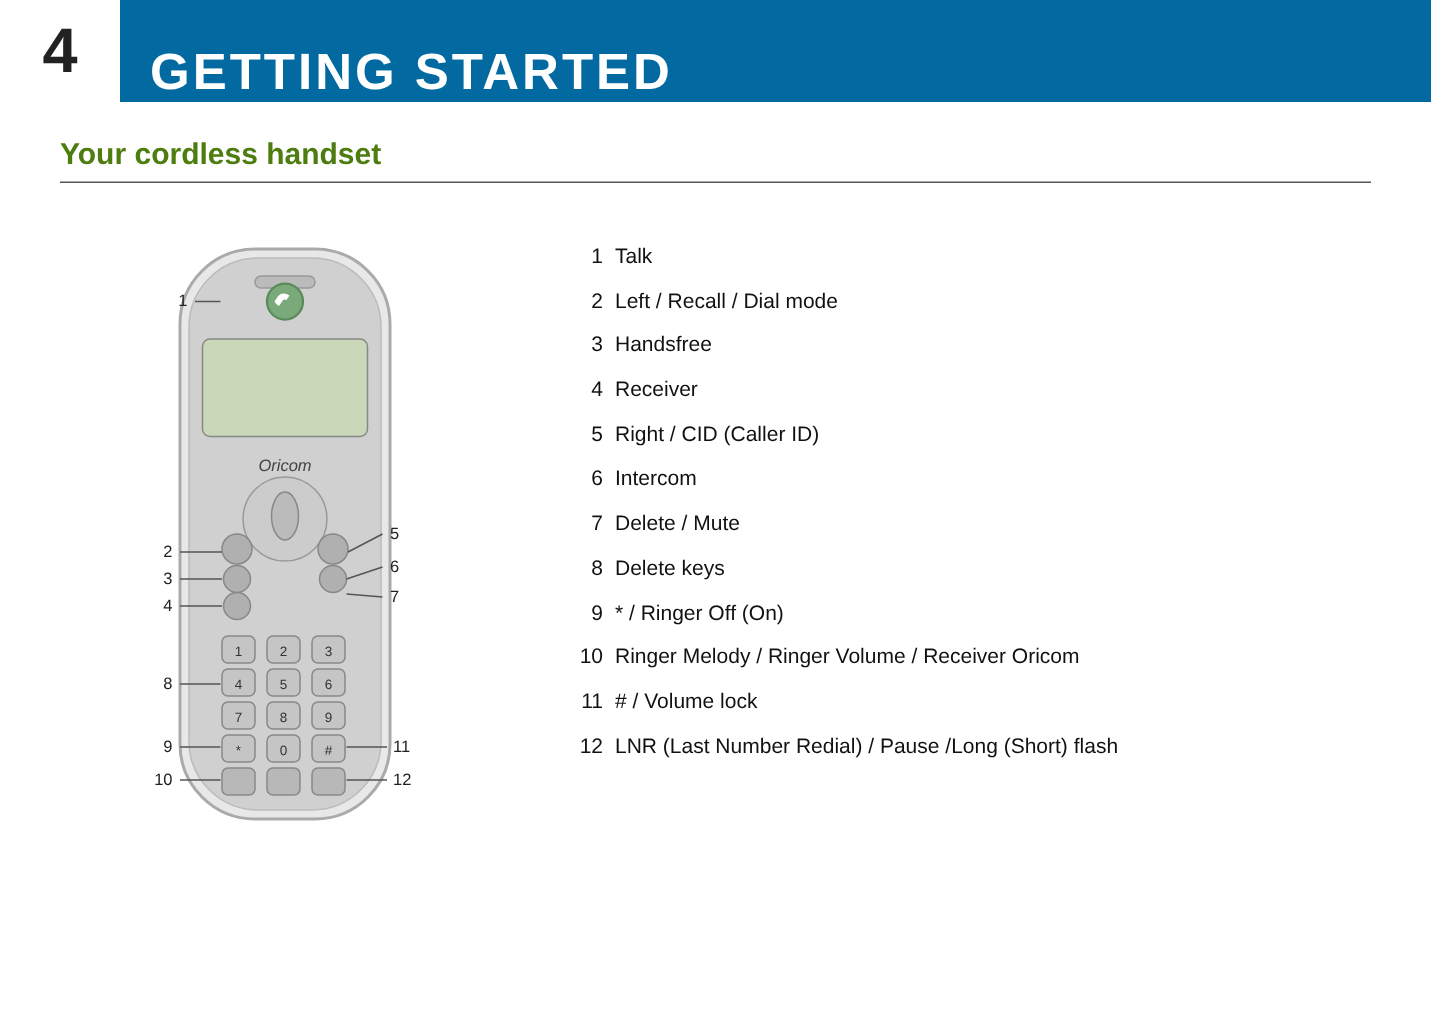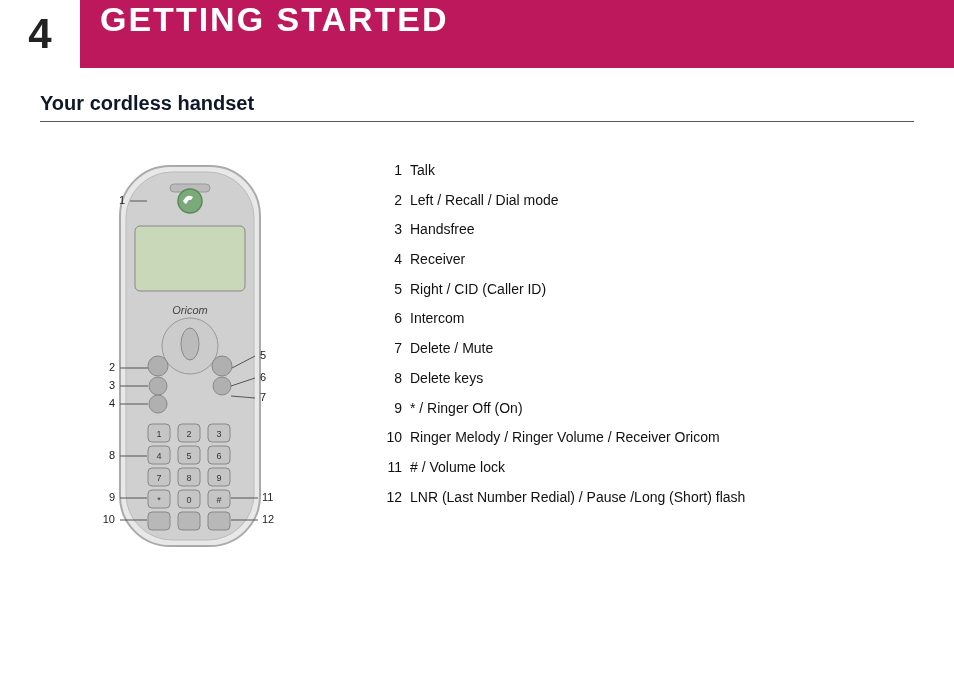--- a/index.html
+++ b/index.html
@@ -23,45 +23,45 @@
       height: 68px;
       display: flex;
       align-items: center;
       justify-content: center;
       font-size: 42px;
       font-weight: bold;
       color: #222;
       flex-shrink: 0;
     }
     .chapter-title-bar {
-      background: #be185d;
+      background: #0369a1;
       flex: 1;
       height: 68px;
       display: flex;
-      align-items: flex-start;
+      align-items: flex-end;
       padding-left: 20px;
     }
     .chapter-title {
       color: #fff;
       font-size: 34px;
       font-weight: bold;
       letter-spacing: 2px;
       text-transform: uppercase;
     }
 
     
     .content {
       padding: 24px 40px 20px 40px;
     }
 
     
     .section-title {
       font-size: 20px;
       font-weight: bold;
-      color: #0f172a;
+      color: #4d7c0f;
       margin-bottom: 6px;
     }
     .section-divider {
       border: none;
       border-top: 1.5px solid #555;
       margin-bottom: 24px;
     }
 
     
     .main-layout {

